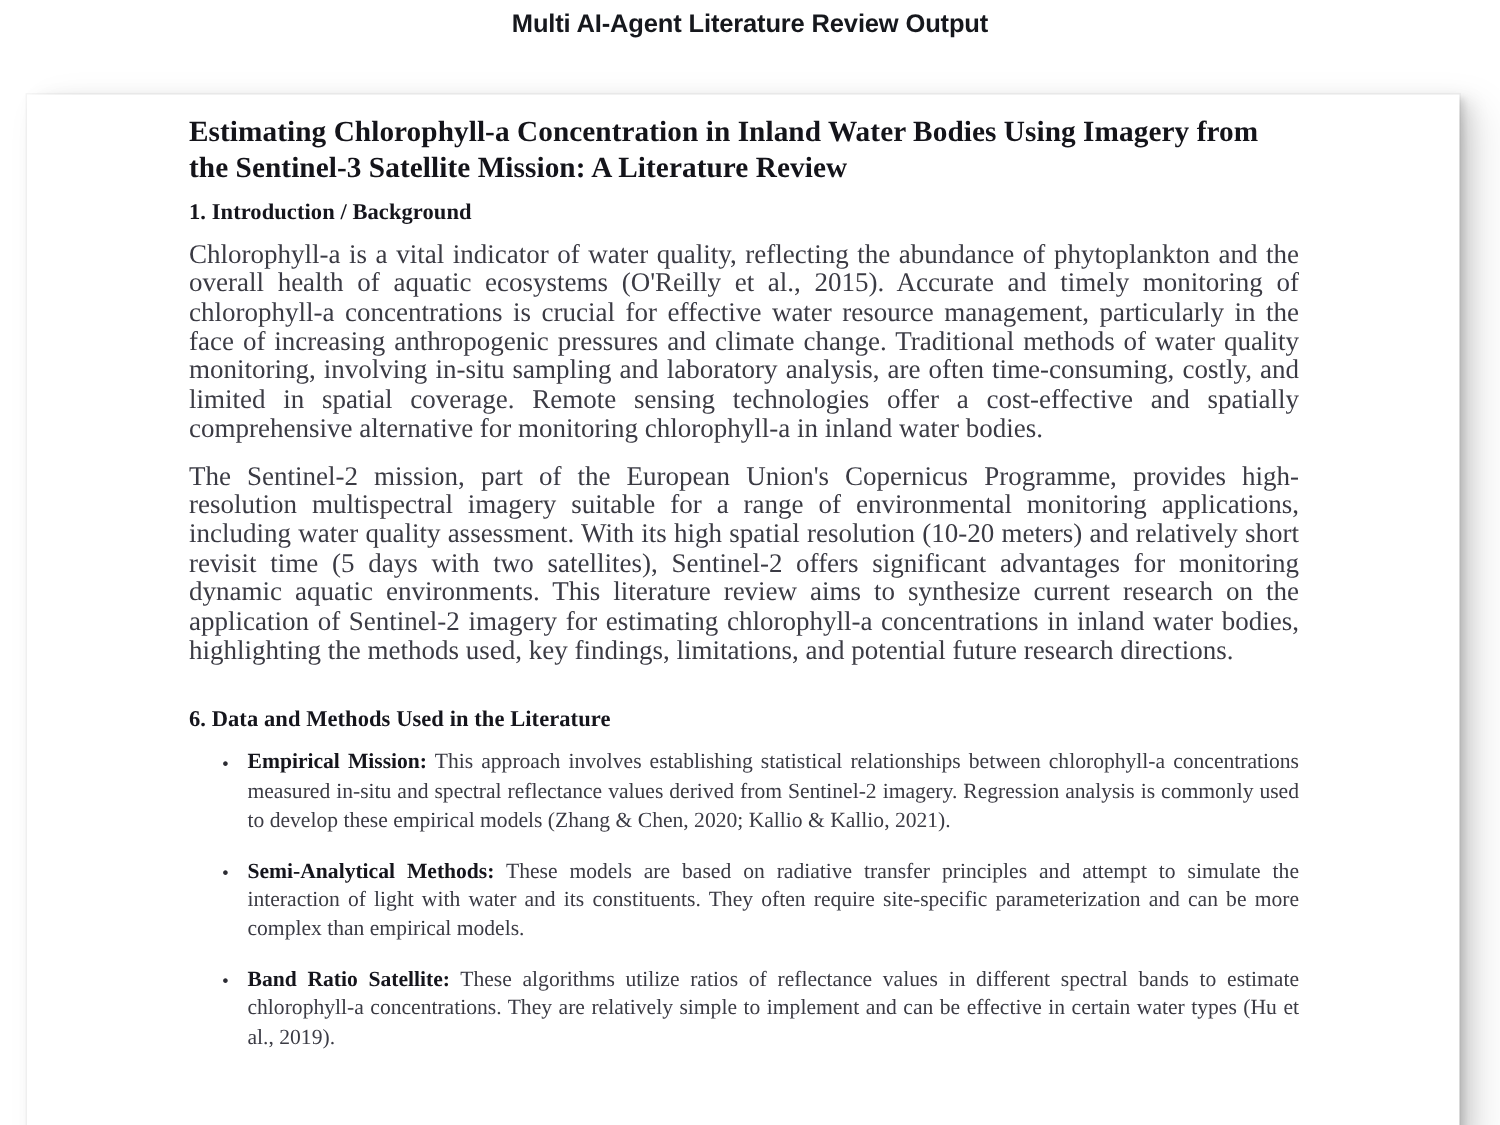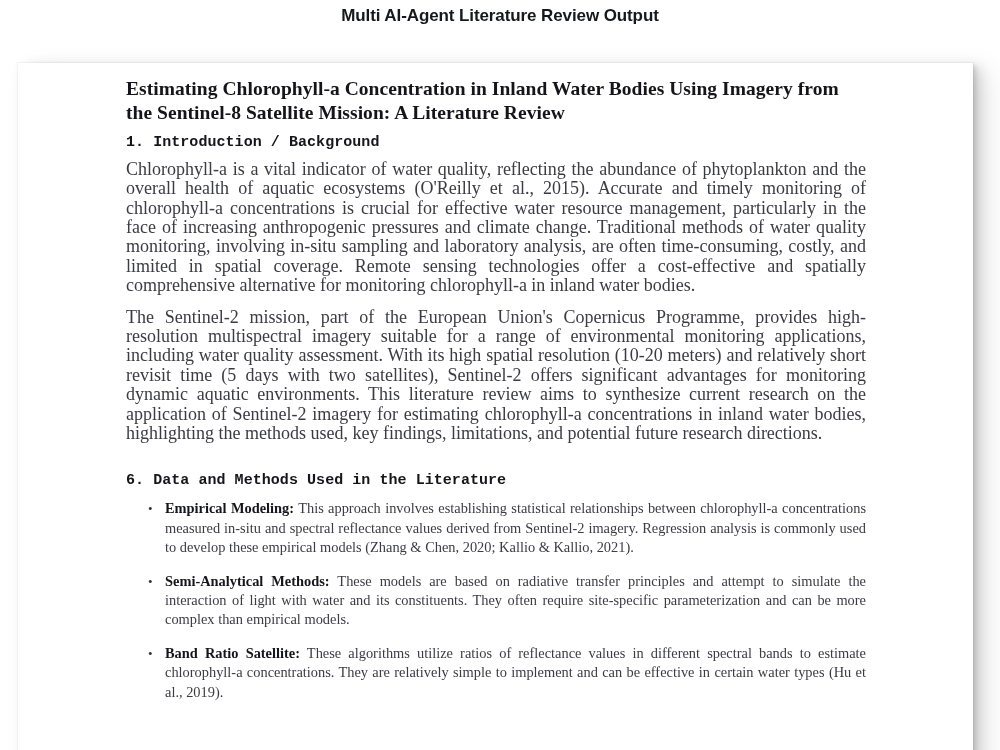--- a/index.html
+++ b/index.html
@@ -72,21 +72,21 @@
   .doc-title {
     font-family: "Liberation Serif", "DejaVu Serif", serif;
     font-size: 19.5px;
     font-weight: bold;
     line-height: 1.25;
     color: #14141a;
     margin: 0 0 6px 0;
     letter-spacing: 0.05px;
   }
   .section-heading {
-    font-family: Liberation Mono, monospace;
+    font-family: Liberation Serif, serif;
     font-size: 15px;
     font-weight: bold;
     color: #15151c;
     margin: 8px 0 9px 0;
     letter-spacing: 0.05px;
   }
   .section-heading.spaced-top {
     margin-top: 29px;
   }
   p.body-para {
@@ -136,34 +136,34 @@
 <body>
 
 <div class="app-header">
   <div class="app-title">Multi AI-Agent Literature Review Output</div>
 </div>
 
 <div class="page-stage">
   <div class="paper">
     <div class="paper-inner doc">
 
-      <h1 class="doc-title">Estimating Chlorophyll-a Concentration in Inland Water Bodies Using Imagery from the Sentinel-8 Satellite Mission: A Literature Review</h1>
+      <h1 class="doc-title">Estimating Chlorophyll-a Concentration in Inland Water Bodies Using Imagery from the Sentinel-3 Satellite Mission: A Literature Review</h1>
 
       <h2 class="section-heading">1. Introduction / Background</h2>
 
       <p class="body-para">Chlorophyll-a is a vital indicator of water quality, reflecting the abundance of phytoplankton and the overall health of aquatic ecosystems (O'Reilly et al., 2015). Accurate and timely monitoring of chlorophyll-a concentrations is crucial for effective water resource management, particularly in the face of increasing anthropogenic pressures and climate change. Traditional methods of water quality monitoring, involving in-situ sampling and laboratory analysis, are often time-consuming, costly, and limited in spatial coverage. Remote sensing technologies offer a cost-effective and spatially comprehensive alternative for monitoring chlorophyll-a in inland water bodies.</p>
 
       <p class="body-para">The Sentinel-2 mission, part of the European Union's Copernicus Programme, provides high-resolution multispectral imagery suitable for a range of environmental monitoring applications, including water quality assessment. With its high spatial resolution (10-20 meters) and relatively short revisit time (5 days with two satellites), Sentinel-2 offers significant advantages for monitoring dynamic aquatic environments. This literature review aims to synthesize current research on the application of Sentinel-2 imagery for estimating chlorophyll-a concentrations in inland water bodies, highlighting the methods used, key findings, limitations, and potential future research directions.</p>
 
       <h2 class="section-heading spaced-top">6. Data and Methods Used in the Literature</h2>
 
 
       <ul class="bullets">
         <li>
-          <span class="lead-label">Empirical Modeling:</span><span> This approach involves establishing statistical relationships between chlorophyll-a concentrations measured in-situ and spectral reflectance values derived from Sentinel-2 imagery. Regression analysis is commonly used to develop these empirical models (Zhang &amp; Chen, 2020; Kallio &amp; Kallio, 2021).</span>
+          <span class="lead-label">Empirical Mission:</span><span> This approach involves establishing statistical relationships between chlorophyll-a concentrations measured in-situ and spectral reflectance values derived from Sentinel-2 imagery. Regression analysis is commonly used to develop these empirical models (Zhang &amp; Chen, 2020; Kallio &amp; Kallio, 2021).</span>
         </li>
         <li>
           <span class="lead-label">Semi-Analytical Methods:</span><span> These models are based on radiative transfer principles and attempt to simulate the interaction of light with water and its constituents. They often require site-specific parameterization and can be more complex than empirical models.</span>
         </li>
         <li>
           <span class="lead-label">Band Ratio Satellite:</span><span> These algorithms utilize ratios of reflectance values in different spectral bands to estimate chlorophyll-a concentrations. They are relatively simple to implement and can be effective in certain water types (Hu et al., 2019).</span>
         </li>
       </ul>
 
     </div>

